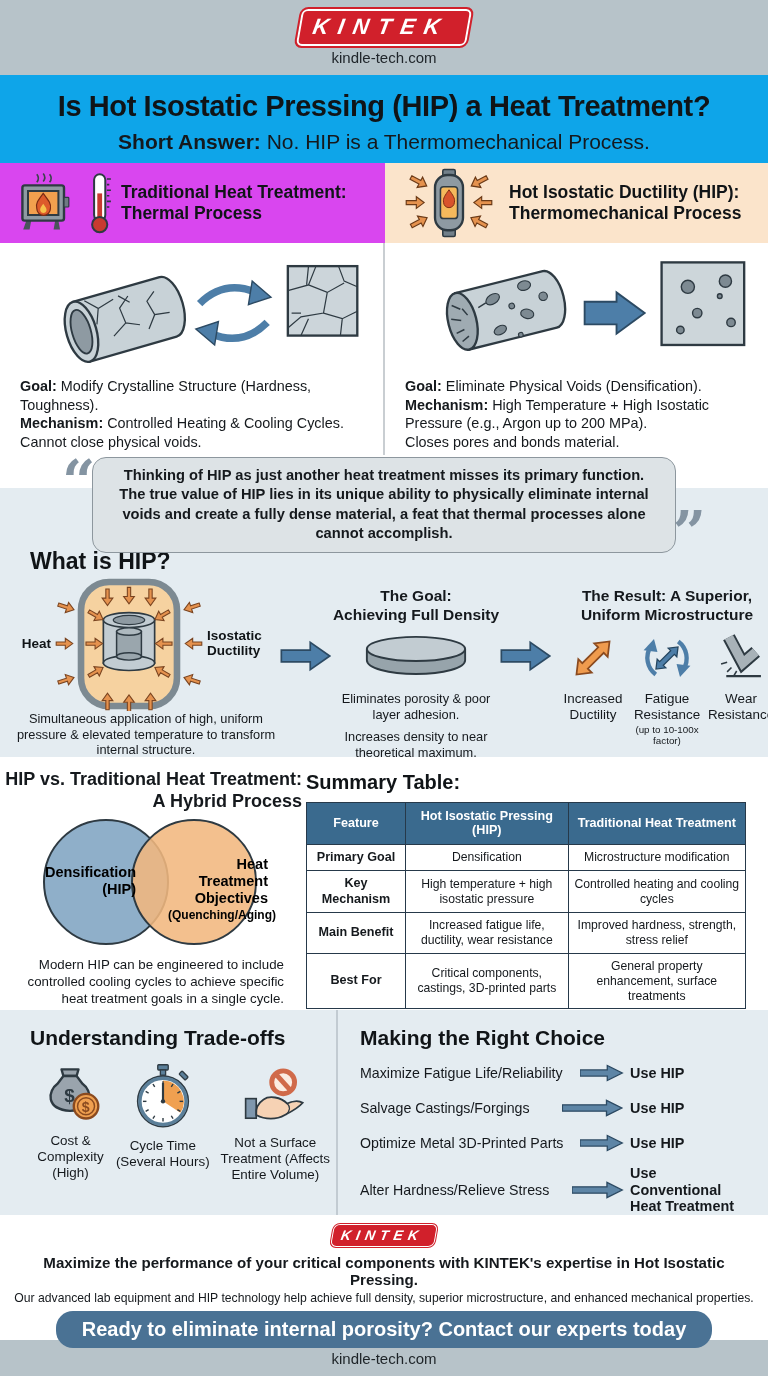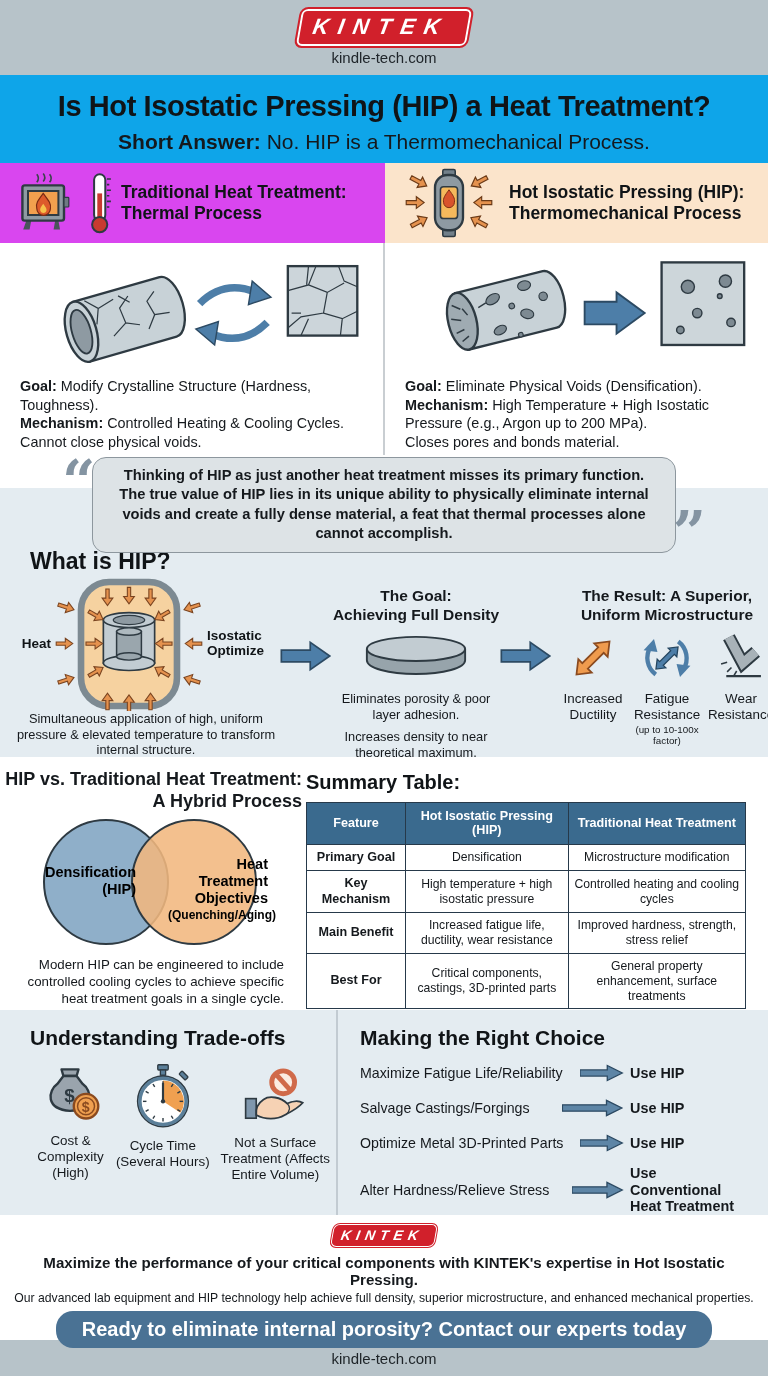--- a/index.html
+++ b/index.html
@@ -156,21 +156,21 @@
         <use href="#va" transform="translate(10,10) rotate(28 11 7)"></use>
         <use href="#va" transform="translate(5,37)"></use>
         <use href="#va" transform="translate(10,62) rotate(-28 11 7)"></use>
         <g transform="translate(120,0) scale(-1,1)">
           <use href="#va" transform="translate(10,10) rotate(28 11 7)"></use>
           <use href="#va" transform="translate(5,37)"></use>
           <use href="#va" transform="translate(10,62) rotate(-28 11 7)"></use>
         </g>
       </svg>
       <div class="txt">
-        <div>Hot Isostatic Pressing (HIP):</div>
+        <div>Hot Isostatic Ductility (HIP):</div>
         <div>Thermomechanical Process</div>
       </div>
     </div>
   </div>
 
   <div class="cmp-body">
     <div class="cmp-col">
       <div class="cmp-fig">
         <svg width="344" height="122" viewBox="0 0 360 130">
           <g transform="rotate(-16 105 70)">
@@ -265,21 +265,21 @@
               <use href="#ca" transform="translate(38,74)"></use>
               <use href="#ca" transform="translate(40,108) rotate(-30 10 6.5)"></use>
               <use href="#ca" transform="translate(4,30) rotate(18 10 6.5)"></use>
               <use href="#ca" transform="translate(2,74)"></use>
               <use href="#ca" transform="translate(4,118) rotate(-18 10 6.5)"></use>
             </g>
             <use href="#ca" transform="translate(4,30) rotate(18 10 6.5)"></use>
             <use href="#ca" transform="translate(2,74)"></use>
             <use href="#ca" transform="translate(4,118) rotate(-18 10 6.5)"></use>
           </svg>
-          <div class="chamber-lbl r">Isostatic Optimize</div>
+          <div class="chamber-lbl r">Isostatic Ductility</div>
         </div>
         <div class="chamber-cap">Simultaneous application of high, uniform pressure &amp; elevated temperature to transform internal structure.</div>
       </div>
       <div class="flow-arrow">
         <svg width="52" height="34" viewBox="0 0 60 40">
           <polygon points="1,13 35,13 35,4 58,20 35,36 35,27 1,27" fill="#4d7ea8" stroke="#2c4a63" stroke-width="2"></polygon>
         </svg>
       </div>
       <div class="goal-col">
         <h3><span>The Goal:</span><br><span>Achieving Full Density</span></h3>

